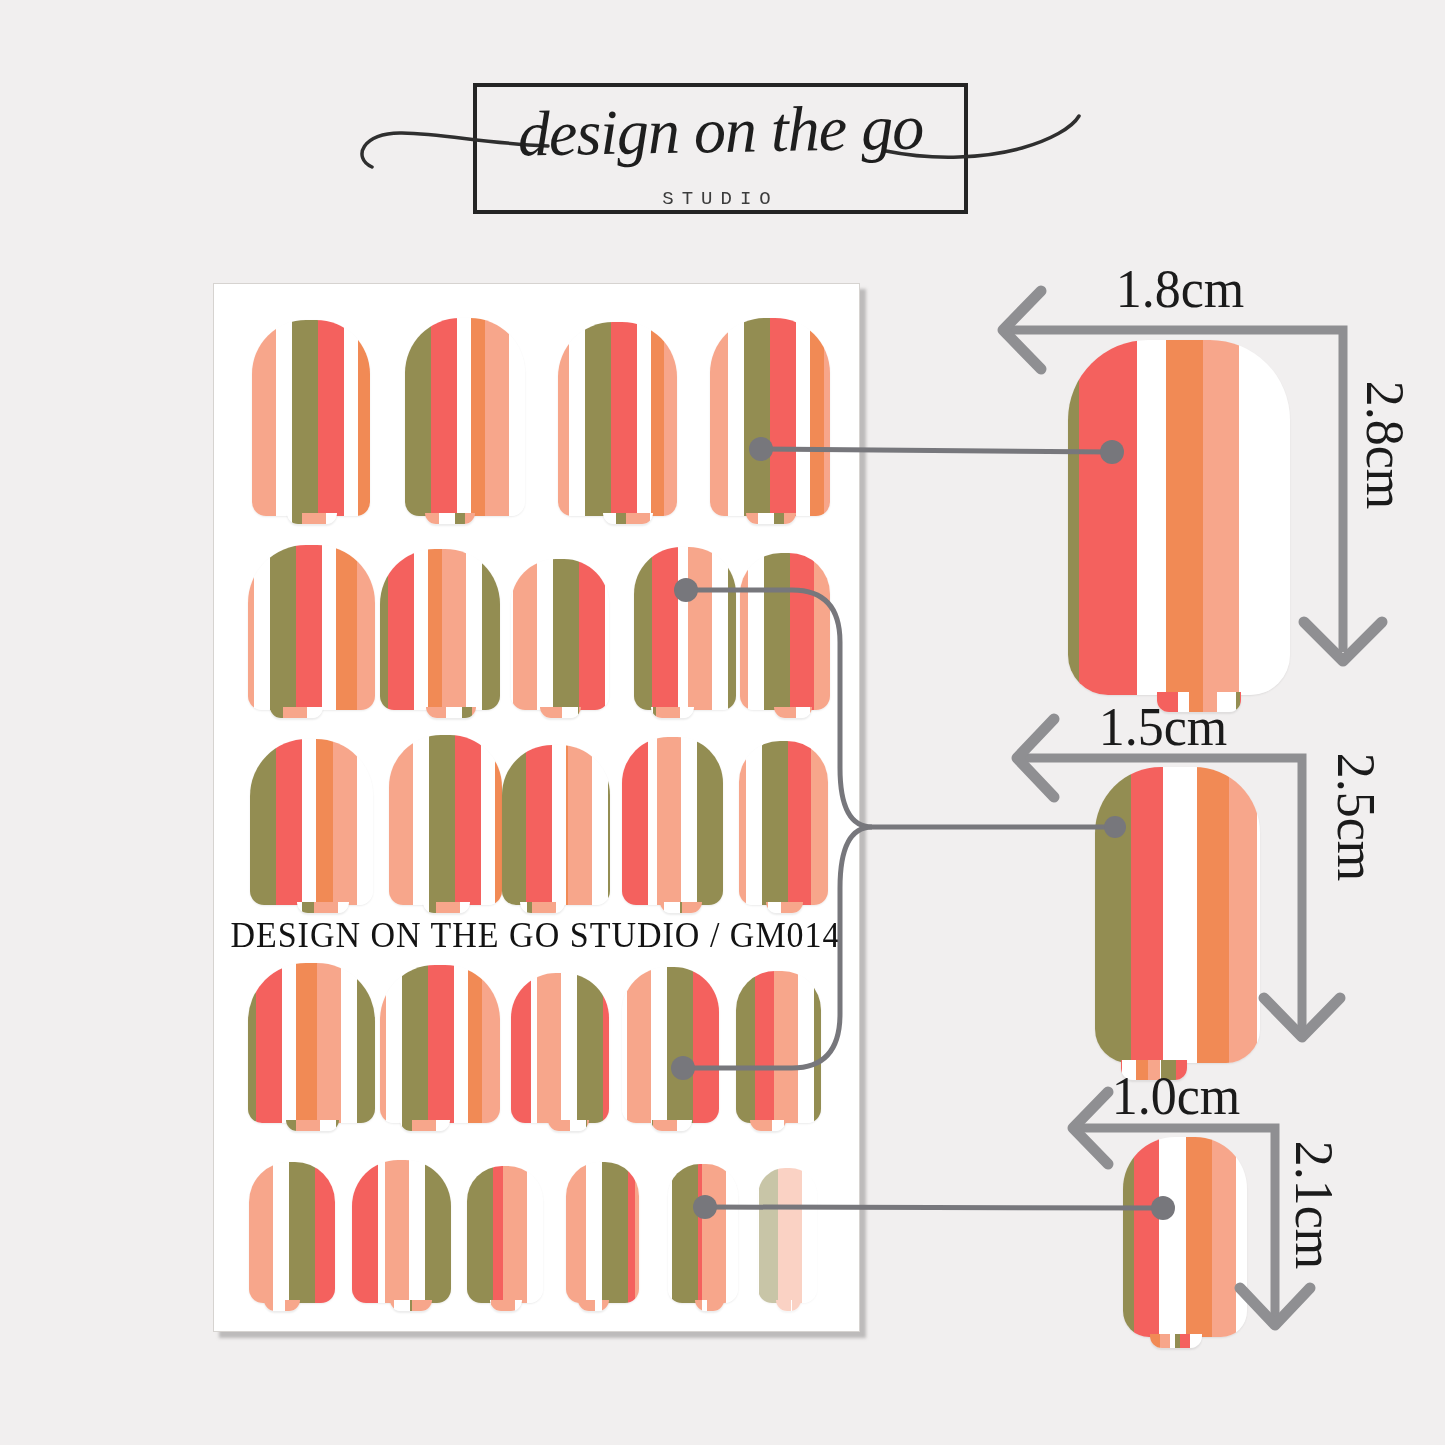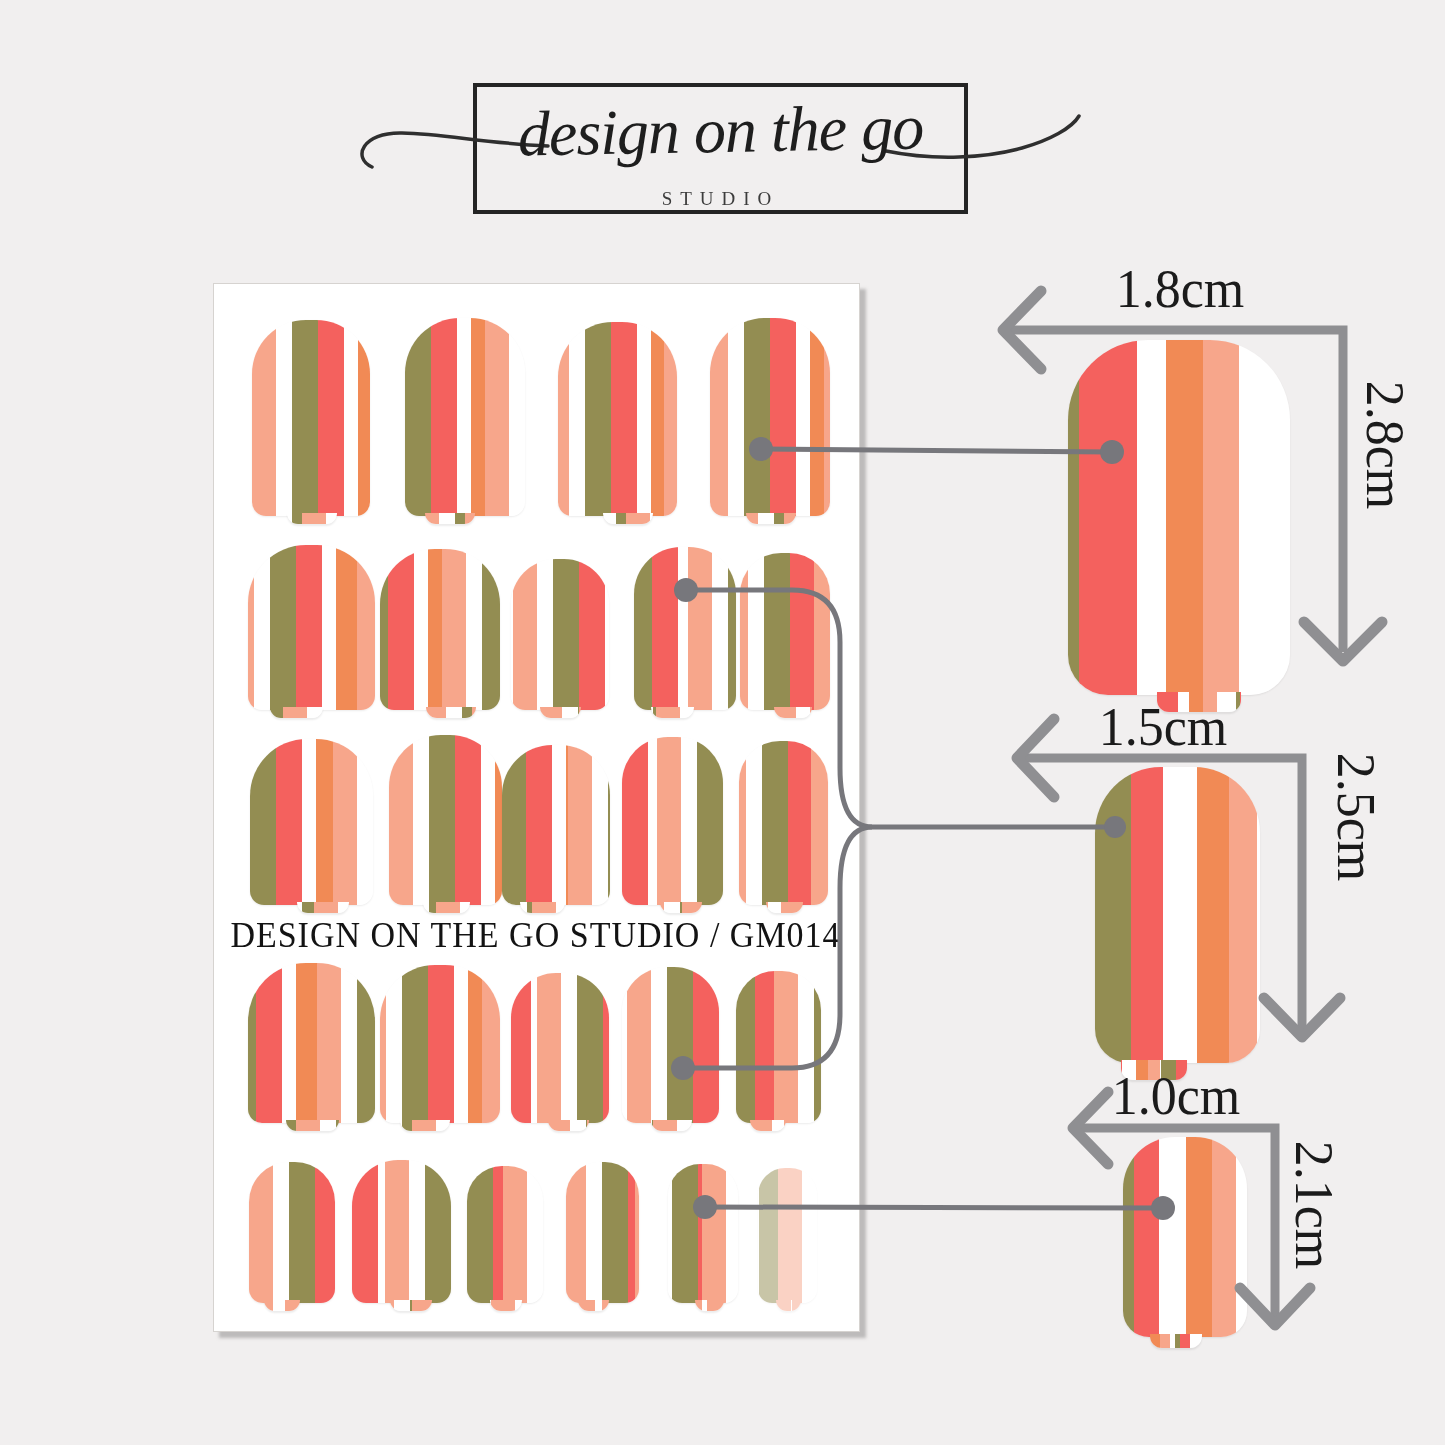--- a/index.html
+++ b/index.html
@@ -7,21 +7,21 @@
         font-family:"Liberation Serif","DejaVu Serif",serif;}
   
   .logo-box{position:absolute;left:473px;top:83px;width:487px;height:123px;
             border:4px solid #242424;z-index:4;}
   .logo-script{position:absolute;left:443px;top:94px;width:555px;text-align:center;
                font-size:64px;font-style:italic;color:#1E1E1E;z-index:5;
                transform:rotate(-1deg);letter-spacing:-1px;}
   .logo-studio{position:absolute;left:473px;top:188px;width:495px;display:flex;
                justify-content:center;z-index:6;}
   .logo-studio span{background:#F1EFEF;padding:0 20px;
-               font-family:Liberation Serif, serif;
+               font-family:Liberation Mono, monospace;
                font-size:19px;letter-spacing:8px;color:#3C3C3C;}
   .swash{position:absolute;left:350px;top:95px;z-index:5;pointer-events:none;}
   
   .sheet{position:absolute;left:213px;top:283px;width:645px;height:1047px;background:#FFFFFF;
          border:1px solid #D6D3D0;box-shadow:6px 6px 3px rgba(145,143,143,.55);z-index:1;}
   .wrap-layer{position:absolute;inset:0;z-index:2;}
   .wrap{position:absolute;}
   .wrap-body{position:absolute;inset:0;box-shadow:0 1px 2px rgba(0,0,0,.08);}
   .wrap-tab{position:absolute;box-shadow:0 2px 2px rgba(0,0,0,.08);}
   .sheet-label{position:absolute;left:213px;width:645px;top:916px;text-align:center;

